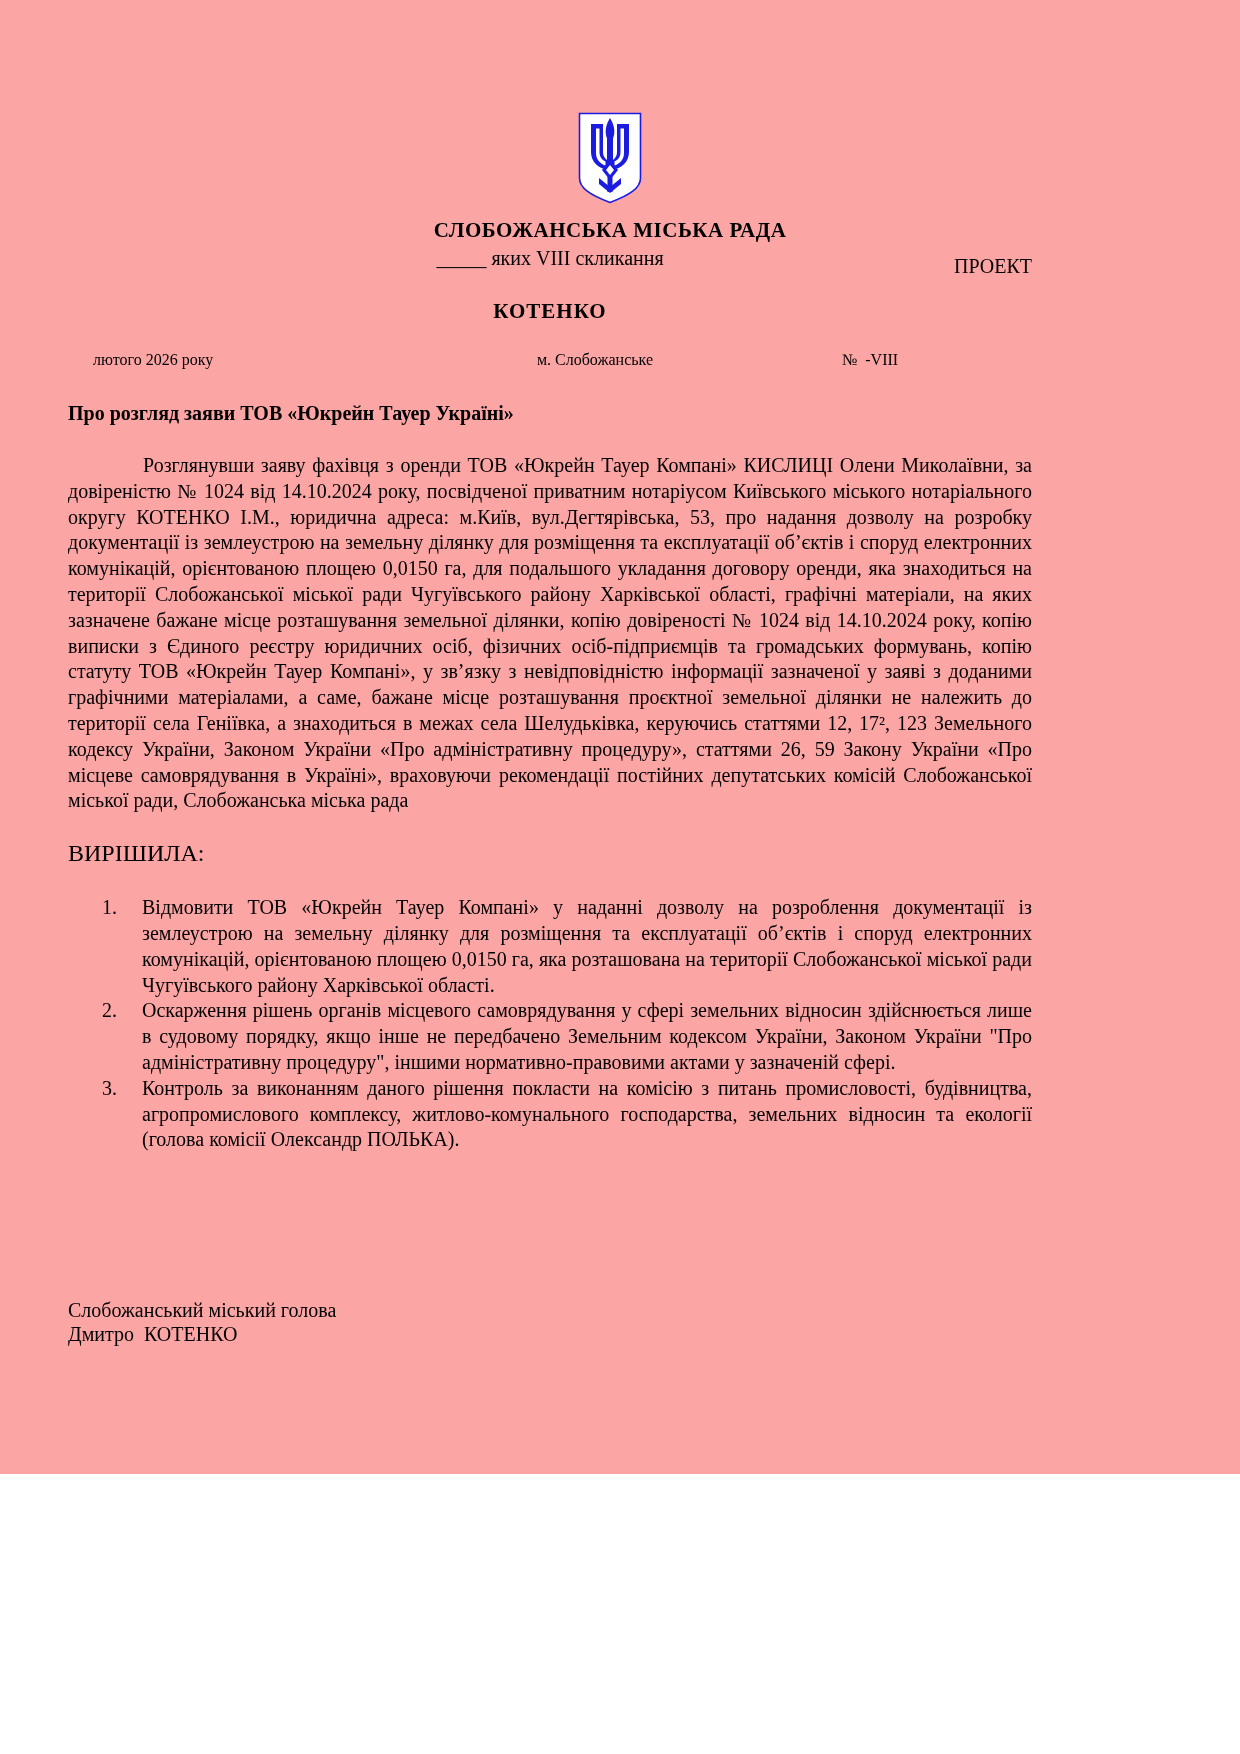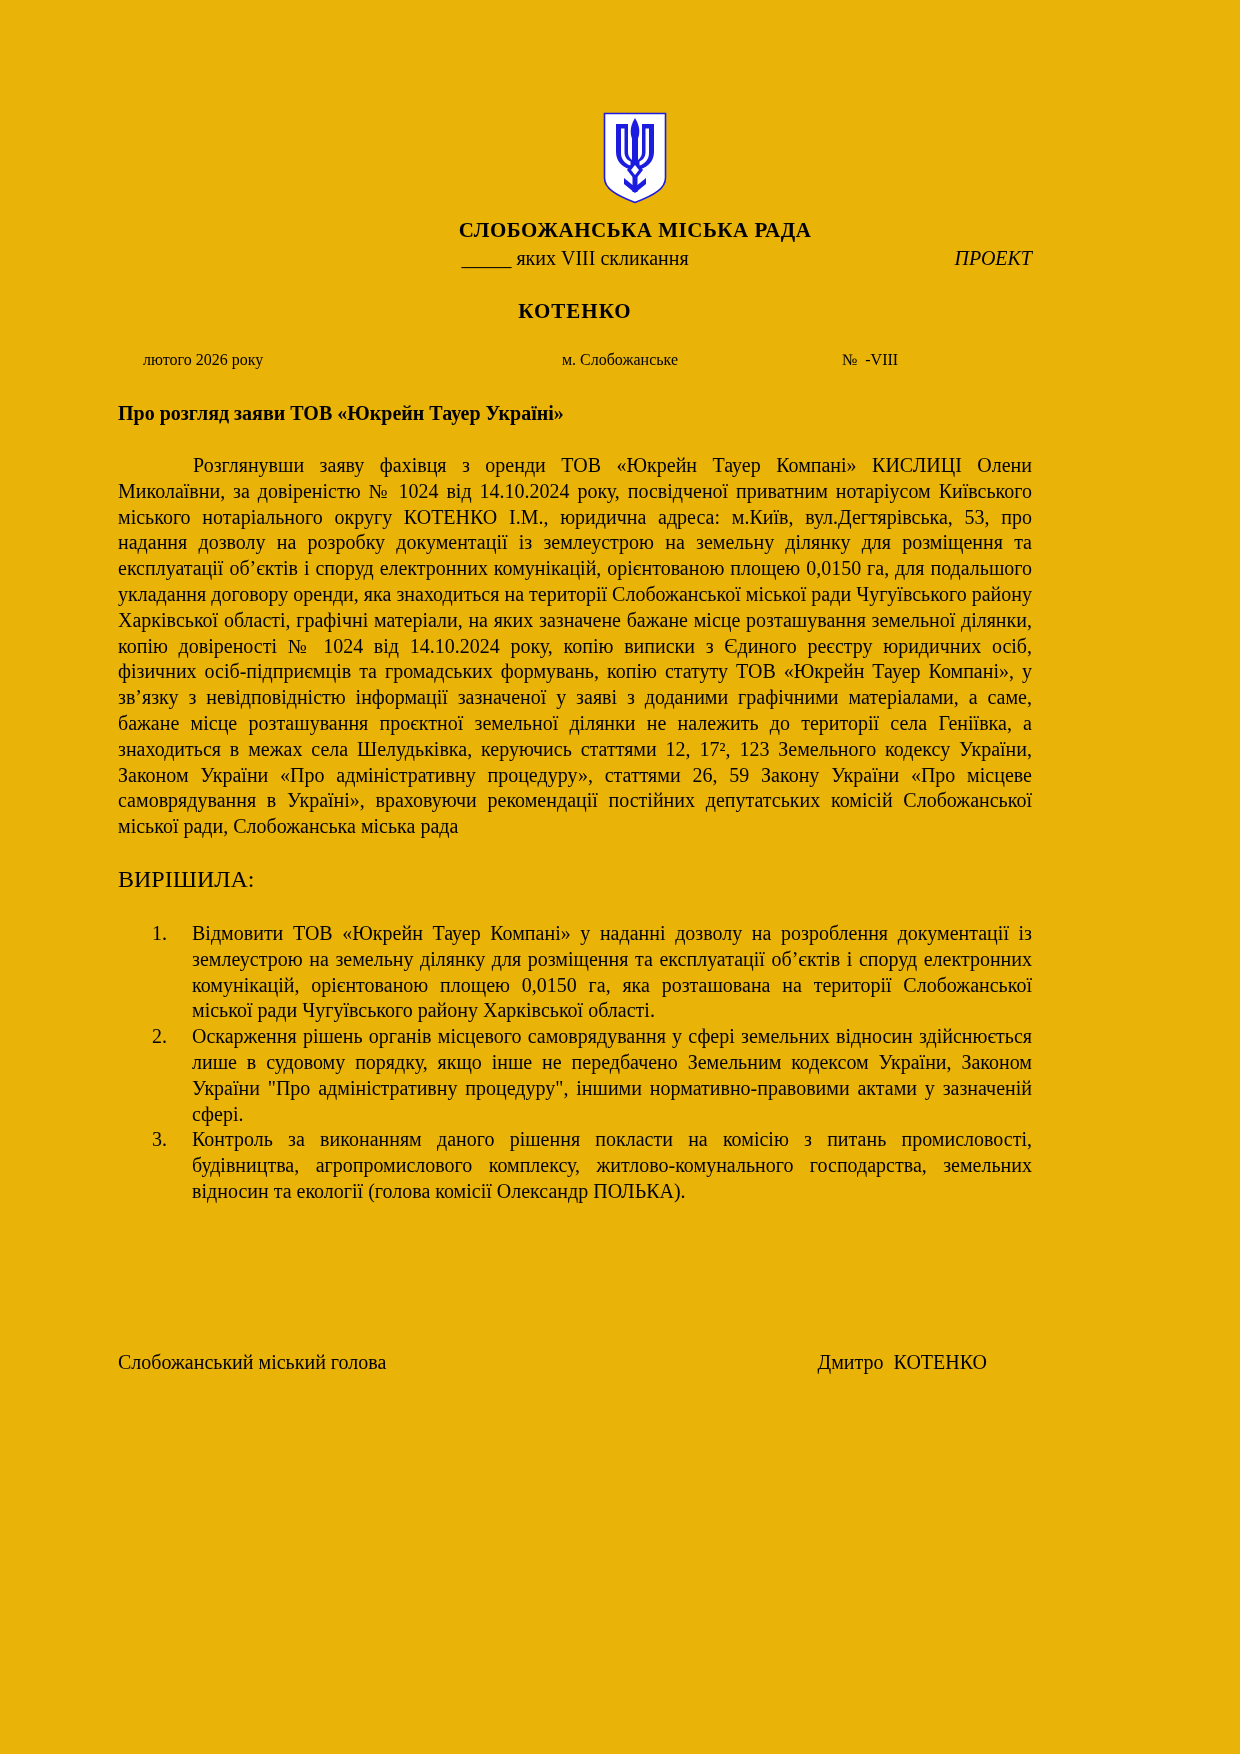--- a/index.html
+++ b/index.html
@@ -1,45 +1,45 @@
 <!DOCTYPE html>
 <html><head>
 <meta charset="utf-8">
 <style>
   html, body { margin: 0; padding: 0; background: #ffffff; }
   .page {
     position: relative;
     width: 1240px;
-    height: 1754px;
+    height: 1474px;
     box-sizing: border-box;
-    padding: 112px 208px 0 118px;
+    padding: 112px 208px 0 68px;
     font-family: "Liberation Serif", serif;
     color: #000000;
-    background: #eab308;
+    background: #fca5a5;
     overflow: hidden;
   }
   .doc-header { text-align: center; margin-right: -120px; }
   .emblem { display: inline-block; margin-bottom: 10px; }
   .emblem svg { display: block; }
   .org-name {
     font-weight: bold;
     font-size: 21px;
     line-height: 25px;
     letter-spacing: 0.5px;
     white-space: nowrap;
   }
   .session-row {
     position: relative;
     text-align: center;
     font-size: 20px;
     line-height: 24px;
     margin-top: 3px;
   }
   .session-line { white-space: pre; }
-  .draft-label { position: absolute; right: 0; top: 0; font-style: italic; }
+  .draft-label { position: absolute; right: 0; top: 8px; }
   .doc-type {
     text-align: center;
     font-weight: bold;
     font-size: 21px;
     letter-spacing: 1px;
     margin-top: 29px;
     line-height: 24px;
   }
   .date-row {
     display: flex;
@@ -72,20 +72,21 @@
   .item { display: flex; font-size: 20px; line-height: 25.8px; }
   .item-num { flex: none; width: 40px; box-sizing: border-box; padding-left: 0; margin-left: 34px; }
   .item-text { flex: 1; text-align: justify; }
   .sig-row {
     display: flex;
     justify-content: space-between;
     margin-top: 145px;
     font-size: 20px;
     line-height: 24px;
     padding-right: 45px;
+    flex-direction: column;
   }
   .sig-name { white-space: pre; }
 </style>
 </head>
 <body>
 
 <div class="page">
 
   <div class="doc-header">
     <div class="emblem">

